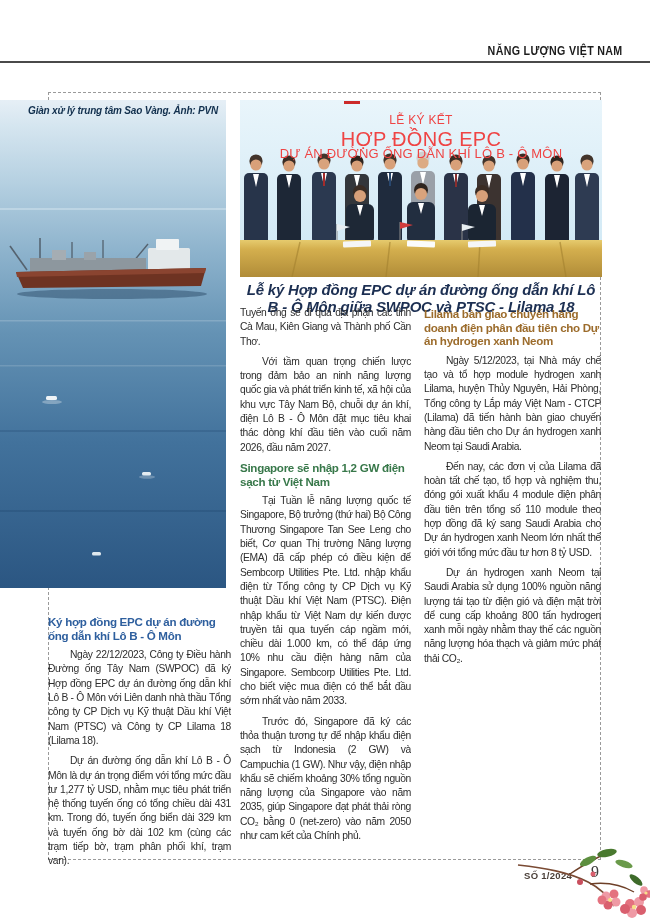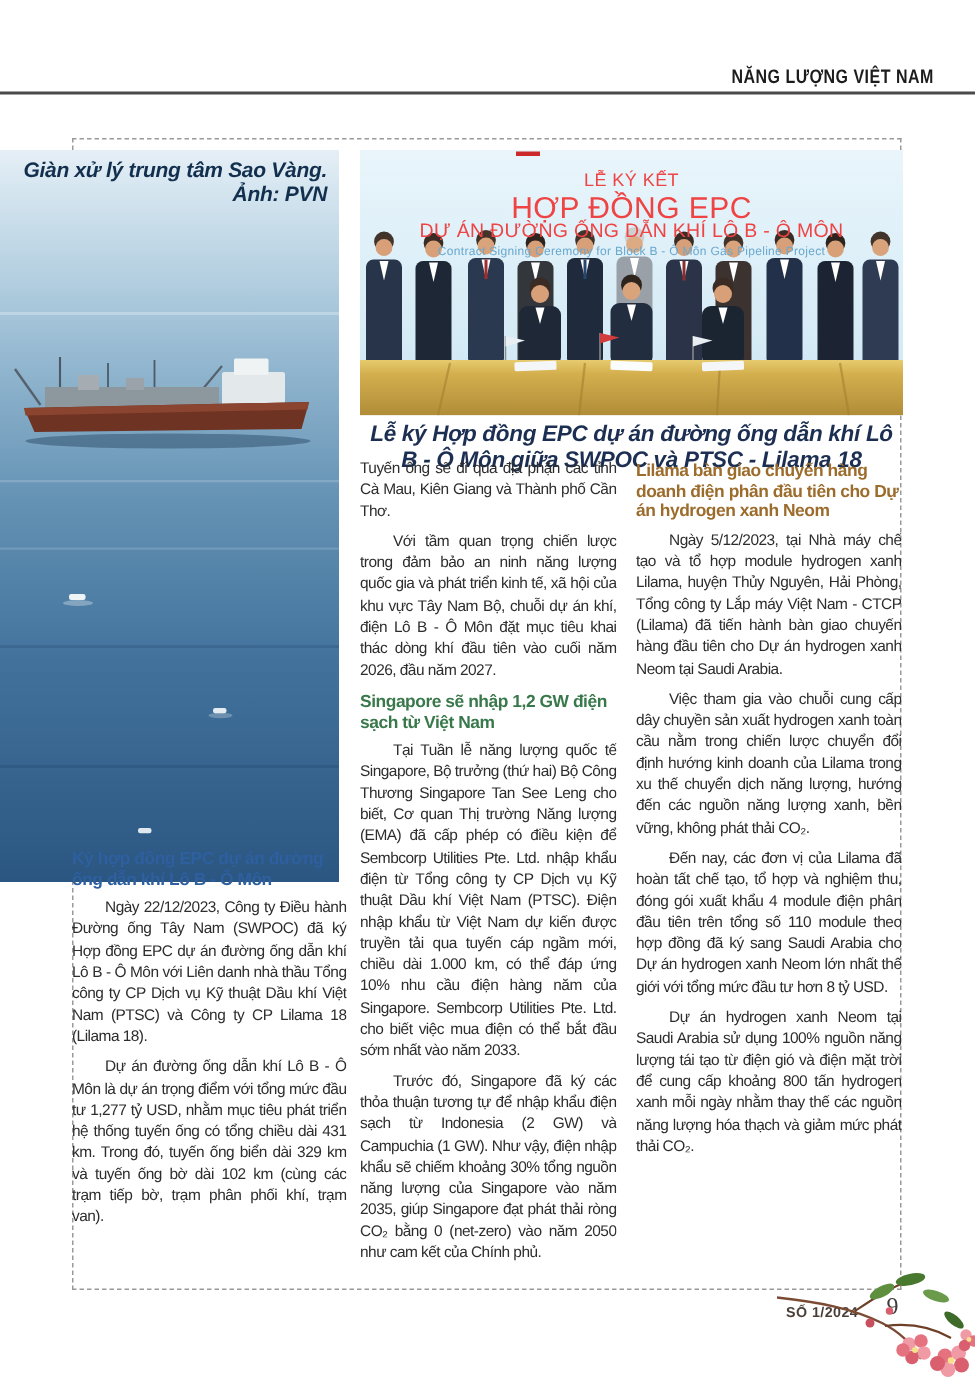--- a/index.html
+++ b/index.html
@@ -18,41 +18,41 @@
   
   .dashed-frame{
     position:absolute;left:48px;top:92px;width:553px;height:768px;
     border:1px dashed #9a9a9a;box-sizing:border-box;pointer-events:none;
   }
   
   .left-photo{position:absolute;left:0;top:100px;width:226px;height:488px;overflow:hidden;}
   .left-photo svg{display:block;width:100%;height:100%;}
   .left-photo-caption{
     position:absolute;top:5px;right:8px;left:10px;
-    font-size:14px;font-style:italic;font-weight:bold;color:#12304e;
+    font-size:10px;font-style:italic;font-weight:bold;color:#12304e;
     text-align:right;letter-spacing:-.2px;
   }
   
   .ceremony{position:absolute;left:240px;top:100px;width:362px;height:177px;overflow:hidden;}
   .ceremony svg{display:block;width:100%;height:100%;position:absolute;left:0;top:0;}
   .banner-line{position:absolute;left:0;width:100%;text-align:center;color:#ef4444;font-weight:normal;letter-spacing:.3px;}
   .banner-l1{top:13px;font-size:12px;}
   .banner-l2{top:28px;font-size:20px;}
   .banner-l3{top:46px;font-size:13px;letter-spacing:.2px;}
   .banner-l4{top:63px;font-size:8px;font-weight:normal;color:#69a8cf;letter-spacing:.2px;}
   .ceremony-caption{
     position:absolute;left:240px;top:281px;width:362px;
     font-size:15px;font-style:italic;font-weight:bold;color:#1c2f52;
     text-align:center;letter-spacing:-.2px;
   }
   
   .col{position:absolute;overflow:hidden;}
   .col-mid{left:240px;top:306px;width:171px;height:549px;}
   .col-right{left:424px;top:306px;width:177px;height:549px;}
-  .col-left{left:48px;top:565px;width:183px;height:264px;}
+  .col-left{left:48px;top:614px;width:183px;height:264px;}
   .col p{
     margin:0 0 6px 0;font-size:10.3px;line-height:14.3px;color:#2d2d2d;
     text-align:justify;letter-spacing:-.35px;
   }
   .col p.indent{text-indent:22px;}
   .col h3{
     margin:1px 0 6px 0;font-size:11.6px;line-height:13.6px;
     letter-spacing:-.3px;font-weight:bold;
   }
   .h-blue{color:#2e5f9e;}
@@ -248,36 +248,34 @@
         <line x1="160" y1="122" x2="160" y2="140" stroke="#8c8c8c" stroke-width="1"></line>
         <polygon points="160,122 173,125 160,129" fill="#d23c3c"></polygon>
         <line x1="222" y1="124" x2="222" y2="140" stroke="#8c8c8c" stroke-width="1"></line>
         <polygon points="222,124 235,127 222,131" fill="#e8eef2"></polygon>
       </g>
     </g>
   </svg>
   <div class="banner-line banner-l1">LỄ KÝ KẾT</div>
   <div class="banner-line banner-l2">HỢP ĐỒNG EPC</div>
   <div class="banner-line banner-l3">DỰ ÁN ĐƯỜNG ỐNG DẪN KHÍ LÔ B - Ô MÔN</div>
-  <div class="banner-line banner-l4">Contract Signing Ceremony for Block B - Ô Môn Gas Pipeline Project</div>
 </div>
 <div class="ceremony-caption">Lễ ký Hợp đồng EPC dự án đường ống dẫn khí Lô B - Ô Môn giữa SWPOC và PTSC - Lilama 18</div>
 
 <div class="col col-mid">
   <p>Tuyến ống sẽ đi qua địa phận các tỉnh Cà Mau, Kiên Giang và Thành phố Cần Thơ.</p>
   <p class="indent">Với tầm quan trọng chiến lược trong đảm bảo an ninh năng lượng quốc gia và phát triển kinh tế, xã hội của khu vực Tây Nam Bộ, chuỗi dự án khí, điện Lô B - Ô Môn đặt mục tiêu khai thác dòng khí đầu tiên vào cuối năm 2026, đầu năm 2027.</p>
   <h3 class="h-green">Singapore sẽ nhập 1,2 GW điện sạch từ Việt Nam</h3>
   <p class="indent">Tại Tuần lễ năng lượng quốc tế Singapore, Bộ trưởng (thứ hai) Bộ Công Thương Singapore Tan See Leng cho biết, Cơ quan Thị trường Năng lượng (EMA) đã cấp phép có điều kiện để Sembcorp Utilities Pte. Ltd. nhập khẩu điện từ Tổng công ty CP Dịch vụ Kỹ thuật Dầu khí Việt Nam (PTSC). Điện nhập khẩu từ Việt Nam dự kiến được truyền tải qua tuyến cáp ngầm mới, chiều dài 1.000 km, có thể đáp ứng 10% nhu cầu điện hàng năm của Singapore. Sembcorp Utilities Pte. Ltd. cho biết việc mua điện có thể bắt đầu sớm nhất vào năm 2033.</p>
   <p class="indent">Trước đó, Singapore đã ký các thỏa thuận tương tự để nhập khẩu điện sạch từ Indonesia (2 GW) và Campuchia (1 GW). Như vậy, điện nhập khẩu sẽ chiếm khoảng 30% tổng nguồn năng lượng của Singapore vào năm 2035, giúp Singapore đạt phát thải ròng CO₂ bằng 0 (net-zero) vào năm 2050 như cam kết của Chính phủ.</p>
 </div>
 
 <div class="col col-right">
   <h3 class="h-orange">Lilama bàn giao chuyến hàng doanh điện phân đầu tiên cho Dự án hydrogen xanh Neom</h3>
   <p class="indent">Ngày 5/12/2023, tại Nhà máy chế tạo và tổ hợp module hydrogen xanh Lilama, huyện Thủy Nguyên, Hải Phòng, Tổng công ty Lắp máy Việt Nam - CTCP (Lilama) đã tiến hành bàn giao chuyến hàng đầu tiên cho Dự án hydrogen xanh Neom tại Saudi Arabia.</p>
-  <p class="indent">Việc tham gia vào chuỗi cung cấp dây chuyền sản xuất hydrogen xanh toàn cầu nằm trong chiến lược chuyển đổi định hướng kinh doanh của Lilama trong xu thế chuyển dịch năng lượng, hướng đến các nguồn năng lượng xanh, bền vững, không phát thải CO₂.</p>
   <p class="indent">Đến nay, các đơn vị của Lilama đã hoàn tất chế tạo, tổ hợp và nghiệm thu, đóng gói xuất khẩu 4 module điện phân đầu tiên trên tổng số 110 module theo hợp đồng đã ký sang Saudi Arabia cho Dự án hydrogen xanh Neom lớn nhất thế giới với tổng mức đầu tư hơn 8 tỷ USD.</p>
   <p class="indent">Dự án hydrogen xanh Neom tại Saudi Arabia sử dụng 100% nguồn năng lượng tái tạo từ điện gió và điện mặt trời để cung cấp khoảng 800 tấn hydrogen xanh mỗi ngày nhằm thay thế các nguồn năng lượng hóa thạch và giảm mức phát thải CO₂.</p>
 </div>
 
 <div class="col col-left">
   <h3 class="h-blue">Ký hợp đồng EPC dự án đường ống dẫn khí Lô B - Ô Môn</h3>
   <p class="indent">Ngày 22/12/2023, Công ty Điều hành Đường ống Tây Nam (SWPOC) đã ký Hợp đồng EPC dự án đường ống dẫn khí Lô B - Ô Môn với Liên danh nhà thầu Tổng công ty CP Dịch vụ Kỹ thuật Dầu khí Việt Nam (PTSC) và Công ty CP Lilama 18 (Lilama 18).</p>
   <p class="indent">Dự án đường ống dẫn khí Lô B - Ô Môn là dự án trọng điểm với tổng mức đầu tư 1,277 tỷ USD, nhằm mục tiêu phát triển hệ thống tuyến ống có tổng chiều dài 431 km. Trong đó, tuyến ống biển dài 329 km và tuyến ống bờ dài 102 km (cùng các trạm tiếp bờ, trạm phân phối khí, trạm van).</p>
 </div>
 

